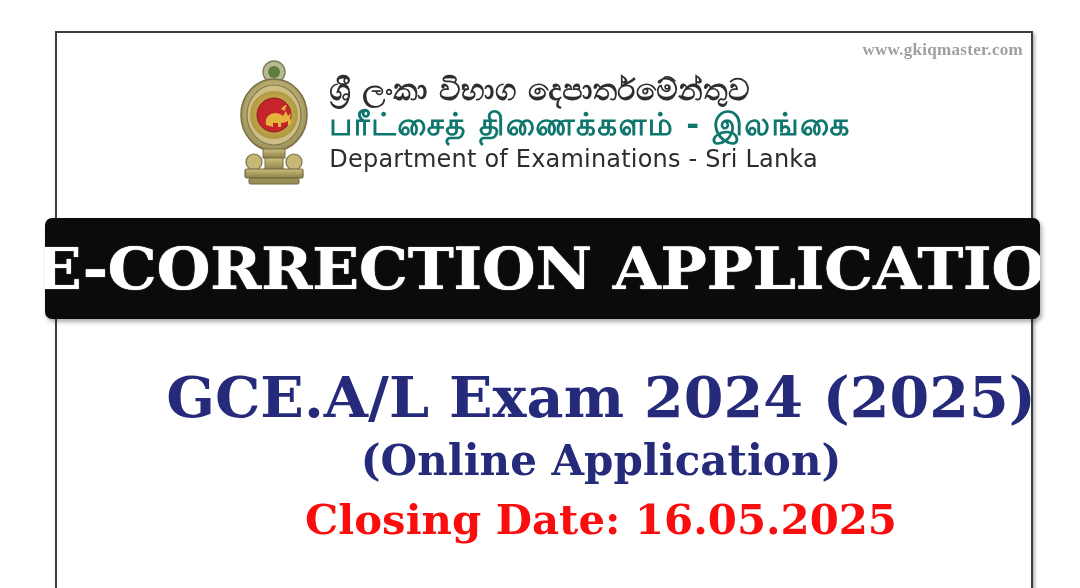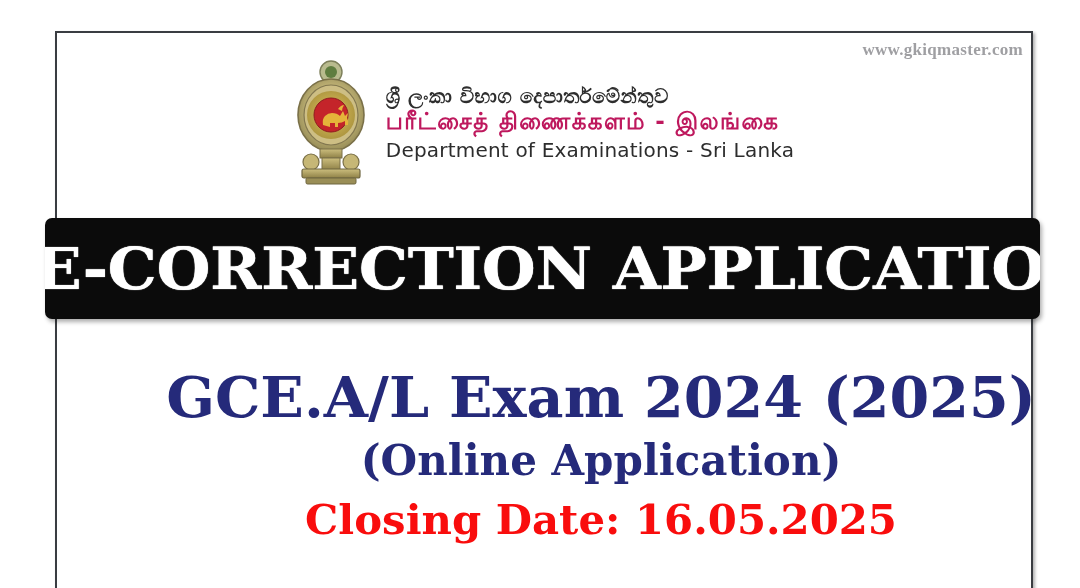--- a/index.html
+++ b/index.html
@@ -70,39 +70,39 @@
 
   #dept-lines {
     display: flex;
     flex-direction: column;
     justify-content: center;
     line-height: 1.0;
   }
 
   .dept-si {
     font-family: "DejaVu Sans", sans-serif;
-    font-size: 20px;
+    font-size: 30px;
     font-weight: 600;
     color: #2e2e2e;
     letter-spacing: 0.5px;
     margin-bottom: 4px;
     white-space: nowrap;
   }
   .dept-ta {
     font-family: "DejaVu Sans", sans-serif;
-    font-size: 23px;
+    font-size: 31px;
     font-weight: 600;
-    color: #be185d;
+    color: #0f766e;
     letter-spacing: 1.4px;
     margin-bottom: 7px;
     white-space: nowrap;
   }
   .dept-en {
     font-family: "DejaVu Sans", sans-serif;
-    font-size: 20px;
+    font-size: 24px;
     font-weight: 400;
     color: #2d2d2d;
     letter-spacing: 0.2px;
     white-space: nowrap;
   }
 
   
   #banner {
     position: absolute;
     left: 45px;

